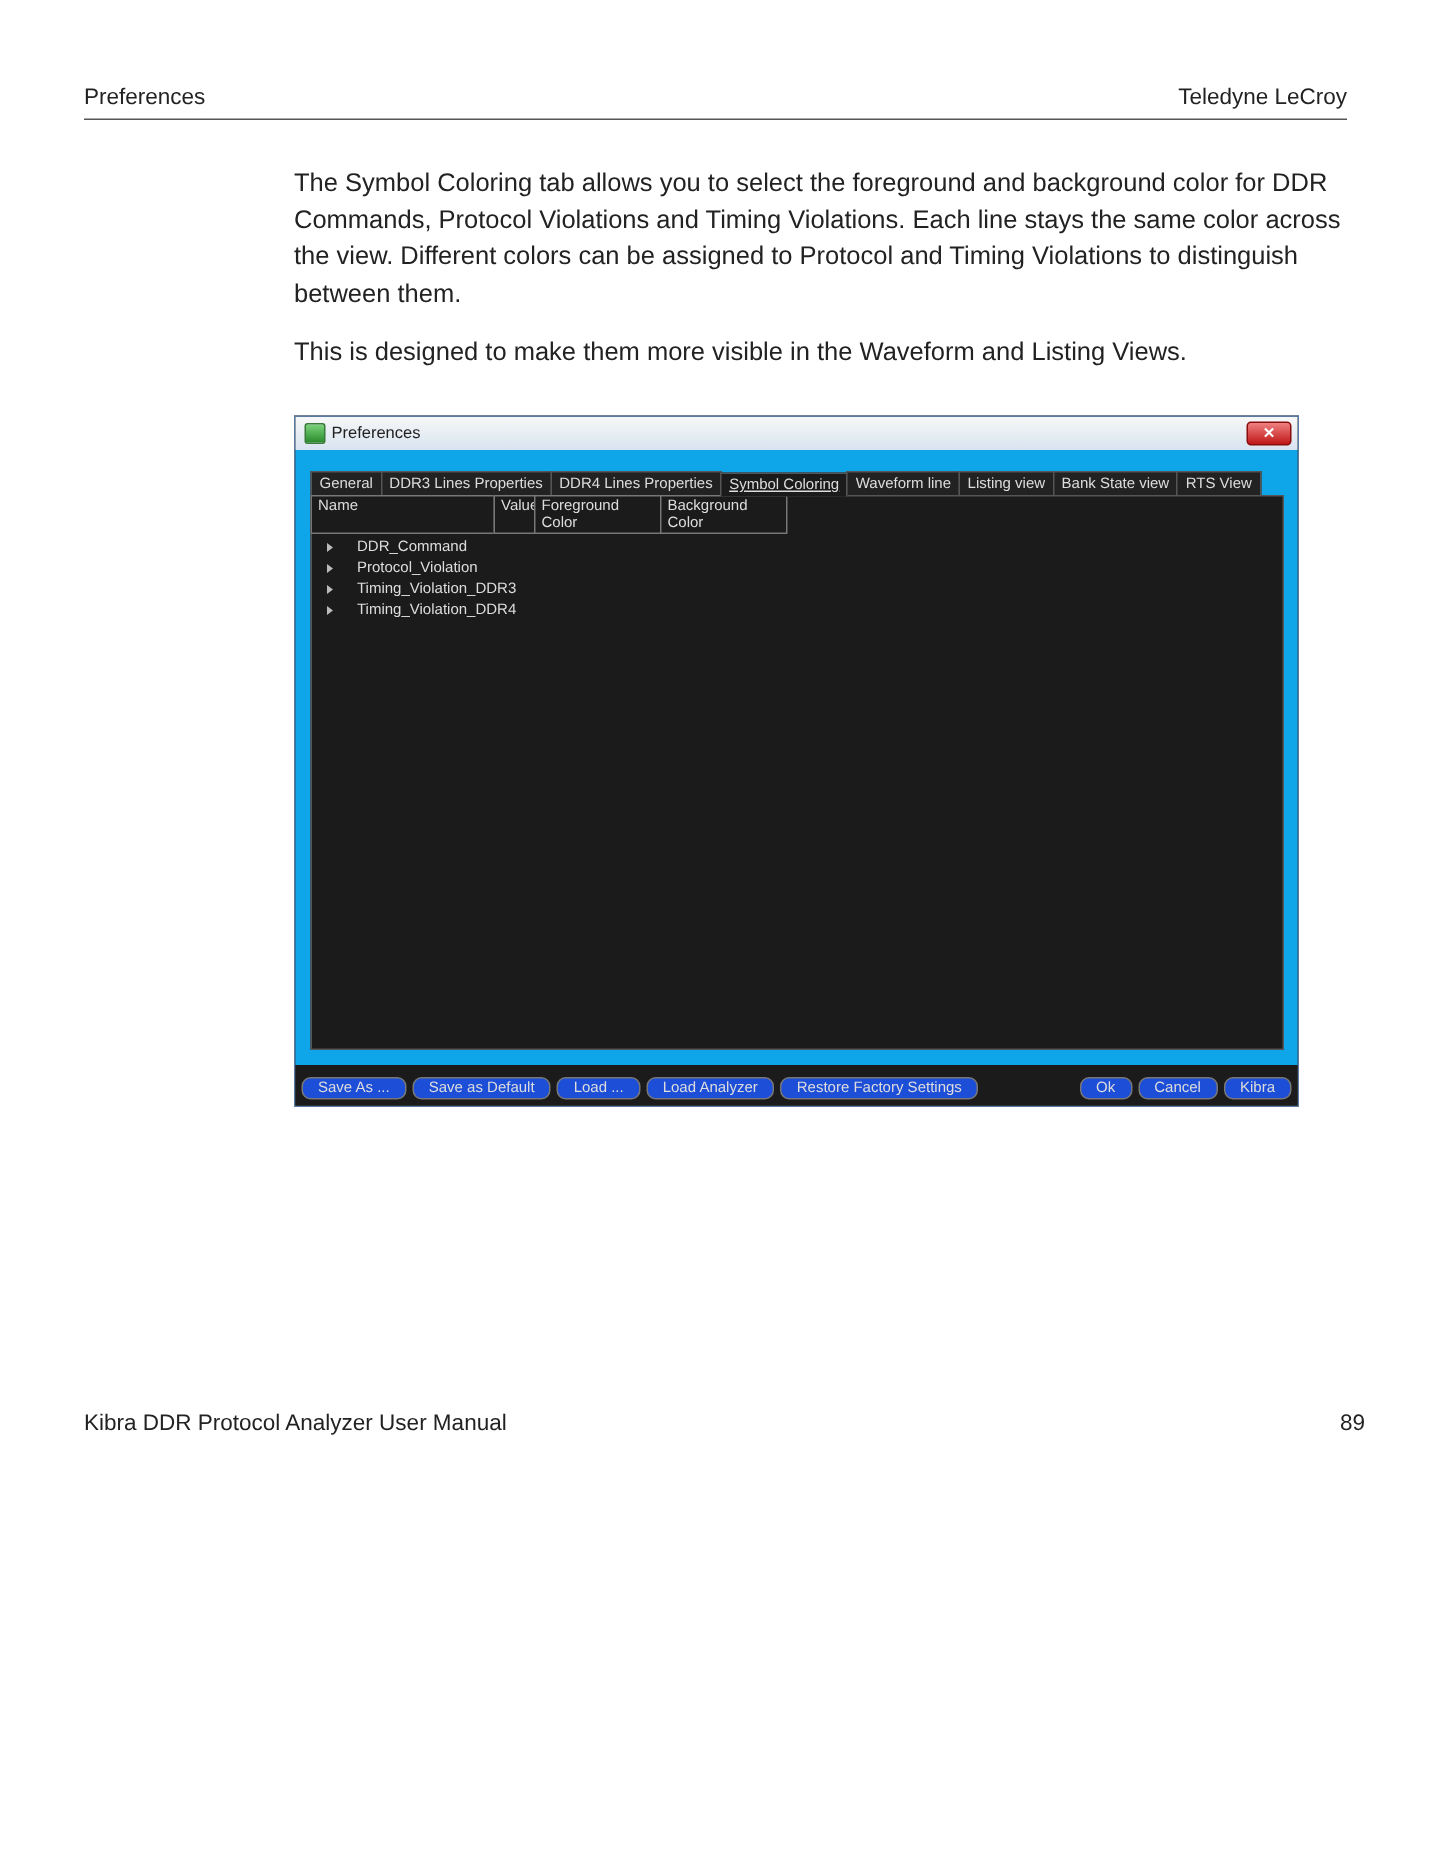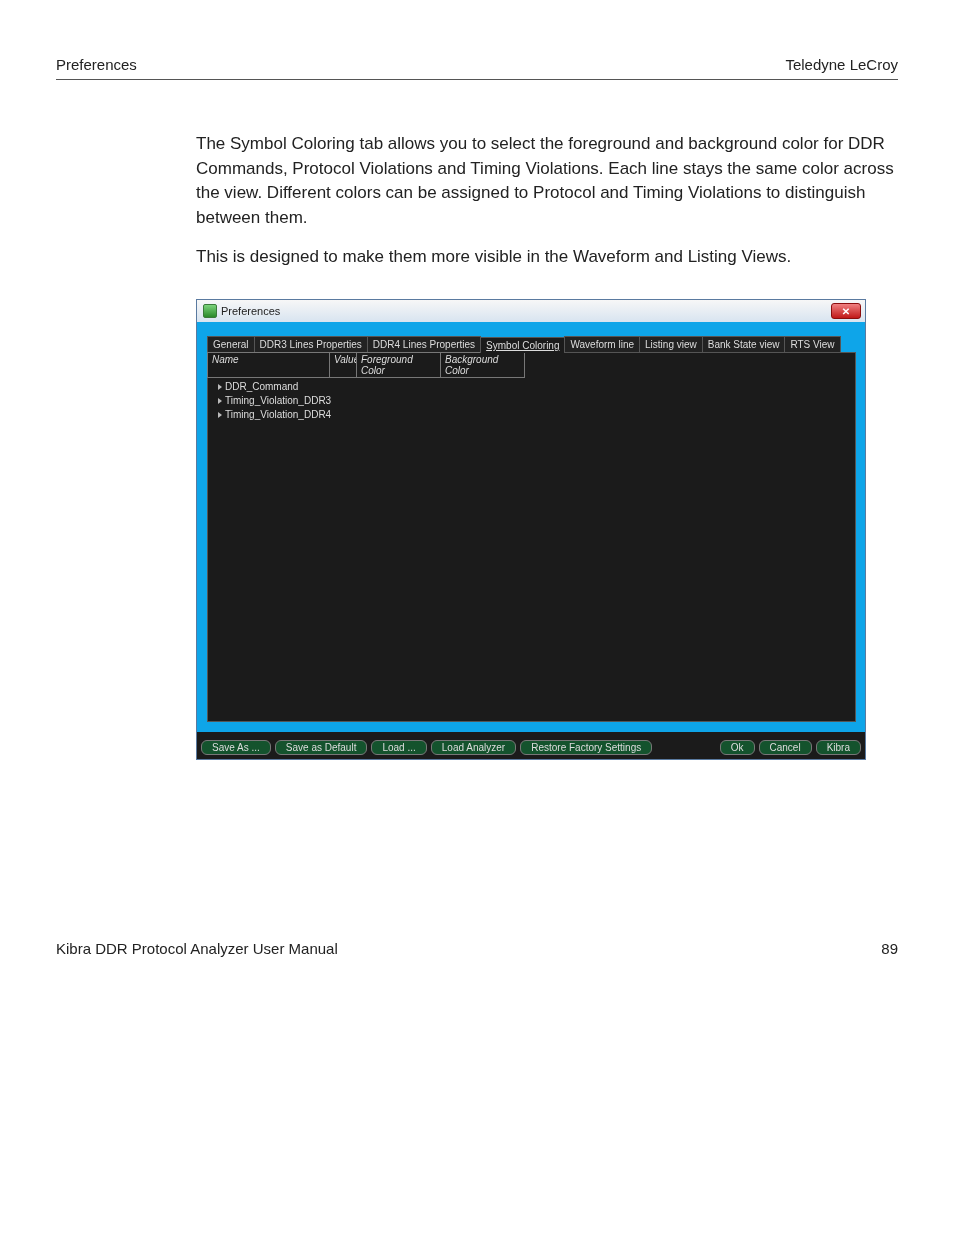--- a/index.html
+++ b/index.html
@@ -1,50 +1,50 @@
 <!DOCTYPE html>
 <html><head>
 <meta charset="utf-8">
 <style>
   * { box-sizing: border-box; margin: 0; padding: 0; }
   html, body { width: 954px; height: 1235px; background: #fff; font-family: "Segoe UI", Arial, sans-serif; color: #222; }
   .page { width: 954px; height: 997px; position: relative; padding: 56px 56px 40px 56px; }
   .hdr { display: flex; justify-content: space-between; font-size: 15px; padding-bottom: 6px; border-bottom: 1px solid #555; }
-  .body-text { margin: 52px 0 0 140px; width: 700px; font-size: 17px; line-height: 1.45; }
+  .body-text { margin: 30px 0 0 140px; width: 700px; font-size: 17px; line-height: 1.45; }
   .body-text p { margin-bottom: 14px; }
 
   
   .dlg-wrap { margin: 30px 0 0 140px; width: 670px; }
   .dlg { width: 670px; border: 1px solid #5a7aa0; background: #1b1b1b; }
   .titlebar { height: 22px; background: linear-gradient(#f7f7f7,#d8e4f0); display:flex; align-items:center; font-size:11px; color:#222; padding:0 2px; }
   .titlebar .app-icon { width:14px; height:14px; margin:0 4px; background:linear-gradient(#7bd37b,#2a8a2a); border:1px solid #3a7a3a; border-radius:2px; }
   .titlebar .title-text { flex:1; }
   .titlebar .close { width:30px; height:16px; margin-right:2px; border-radius:3px; background:linear-gradient(#f08080,#c01818); border:1px solid #8a0d0d; display:flex; align-items:center; justify-content:center; color:#fff; font-size:10px; font-weight:bold; }
   .dlg-inner { background:#0ea5e9; padding:14px 10px 10px 10px; }
 
   .tabs { display:flex; font-size:10px; color:#ddd; }
   .tab { border:1px solid #555; background:#222; padding:2px 5px; margin-right:-1px; cursor:default; border-bottom:none; }
   .tab.active { background:#1b1b1b; position:relative; top:1px;text-decoration:underline; }
 
   .grid-area { border:1px solid #555; width: 649px; height: 370px; margin-top:0; background:#1b1b1b; color:#ddd; font-size:10px; }
-  .grid-head { display:flex;font-style:italic; }
+  .grid-head { display:flex; }
   .grid-head > div { border:1px solid #777; background:#1b1b1b; padding:1px 4px; margin:-1px 0 0 -1px; }
   .col-name { width:123px; }
   .col-value { width:28px; }
   .col-fg { width:85px; }
   .col-bg { width:85px; }
   .tree { padding:2px 0 0 10px; line-height:14px; }
-  .tree-row { display:flex; align-items:center; gap:3px; }
+  .tree-row { display:flex; align-items:center; gap:16px; }
   .chev { width:0; height:0; border-top:3px solid transparent; border-bottom:3px solid transparent; border-left:4px solid #bbb; }
 
   .dlg-buttons { display:flex; gap:4px; padding:8px 4px 4px 4px; background:#1b1b1b; font-size:10px; color:#ddd; align-items:center; }
   .dlg-buttons .spacer { flex:1; }
-  .dlg-buttons button { background:#14532d; color:#ddd; border:1px solid #777; border-radius:6px; padding:1px 10px; font-size:10px; cursor:default; }
+  .dlg-buttons button { background:#1d4ed8; color:#ddd; border:1px solid #777; border-radius:6px; padding:1px 10px; font-size:10px; cursor:default; }
 
-  .ftr { position:absolute; bottom:40px; left:56px; right:56px; display:flex; justify-content:space-between; font-size:15px; }
+  .ftr { position:absolute; bottom:40px; left:56px; right:44px; display:flex; justify-content:space-between; font-size:15px; }
 </style>
 </head>
 <body>
 <div class="page">
 
   <div class="hdr">
     <span>Preferences</span>
     <span>Teledyne LeCroy</span>
   </div>
 
@@ -78,20 +78,24 @@
             <div class="col-fg">Foreground Color</div>
             <div class="col-bg">Background Color</div>
           </div>
           <div class="tree">
             <div class="tree-row">
                 <span class="chev"></span>
                 <span>DDR_Command</span>
               </div>
             <div class="tree-row">
                 <span class="chev"></span>
+                <span>Protocol_Violation</span>
+              </div>
+            <div class="tree-row">
+                <span class="chev"></span>
                 <span>Timing_Violation_DDR3</span>
               </div>
             <div class="tree-row">
                 <span class="chev"></span>
                 <span>Timing_Violation_DDR4</span>
               </div>
           </div>
         </div>
       </div>
       <div class="dlg-buttons">

